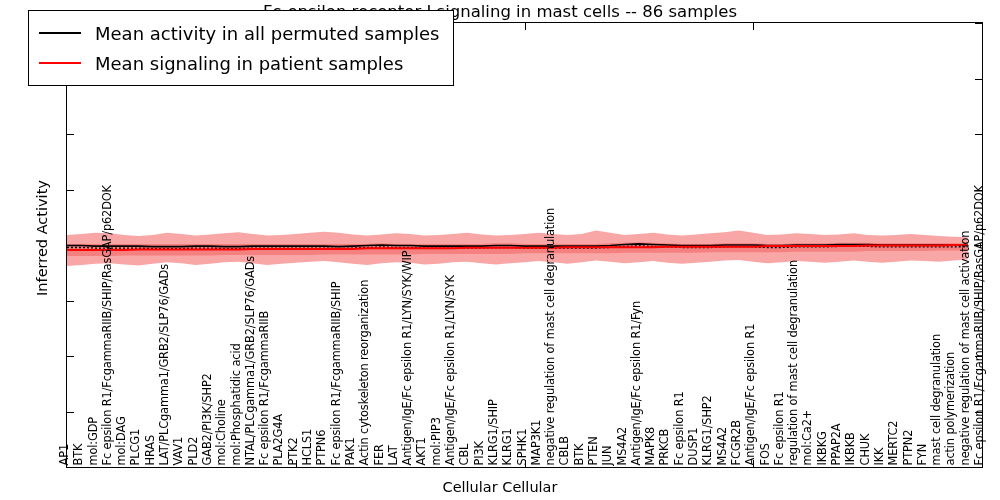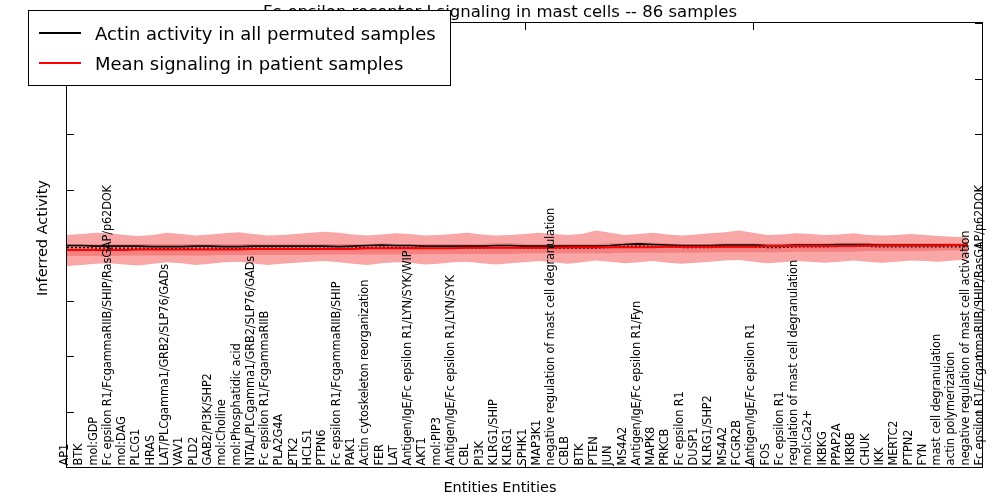--- a/index.html
+++ b/index.html
@@ -144,21 +144,21 @@
   }
 </style>
 </head>
 <body>
 
 <div id="figure">
 
   <div id="chart-title">Fc-epsilon receptor I signaling in mast cells -- 86 samples</div>
 
   <div id="ylabel">Inferred Activity</div>
-  <div id="xlabel">Entities Entities</div>
+  <div id="xlabel">Cellular Cellular</div>
 
   <div id="yticks-host"></div>
 
   <div id="plot-area">
     <svg id="plot-svg" width="915" height="444" viewBox="0 0 915 444" preserveAspectRatio="none">
       <polygon id="band-outer" points="0.00,212.01 14.30,210.90 28.59,209.79 42.89,210.34 57.19,212.01 71.48,213.12 85.78,212.01 100.08,209.79 114.38,210.90 128.67,212.56 142.97,211.45 157.27,210.34 171.56,209.23 185.86,210.90 200.16,212.56 214.45,212.01 228.75,210.90 243.05,209.79 257.34,208.68 271.64,209.79 285.94,211.45 300.23,212.56 314.53,211.45 328.83,210.34 343.13,210.90 357.42,212.56 371.72,212.01 386.02,210.90 400.31,209.79 414.61,211.45 428.91,212.56 443.20,212.01 457.50,210.90 471.80,209.79 486.09,210.90 500.39,212.01 514.69,210.90 528.98,207.57 543.28,209.79 557.58,212.01 571.88,210.90 586.17,209.79 600.47,211.45 614.77,212.56 629.06,211.45 643.36,210.34 657.66,209.23 671.95,207.57 686.25,209.79 700.55,212.01 714.84,211.45 729.14,210.34 743.44,210.90 757.73,212.01 772.03,211.45 786.33,210.34 800.63,212.01 814.92,212.56 829.22,212.01 843.52,210.90 857.81,212.01 872.11,213.12 886.41,213.67 900.70,214.23 900.70,236.43 886.41,237.54 872.11,238.65 857.81,238.09 843.52,237.54 829.22,238.65 814.92,239.76 800.63,238.65 786.33,237.54 772.03,238.65 757.73,239.76 743.44,238.65 729.14,238.09 714.84,239.21 700.55,240.31 686.25,238.65 671.95,236.99 657.66,237.54 643.36,238.65 629.06,239.76 614.77,240.87 600.47,239.76 586.17,238.09 571.88,239.21 557.58,240.31 543.28,238.65 528.98,237.54 514.69,239.21 500.39,240.87 486.09,239.21 471.80,238.09 457.50,239.21 443.20,240.31 428.91,241.43 414.61,240.31 400.31,238.65 386.02,239.21 371.72,240.87 357.42,241.43 343.13,239.76 328.83,239.21 314.53,240.31 300.23,241.98 285.94,240.87 271.64,239.21 257.34,238.09 243.05,238.65 228.75,239.76 214.45,240.87 200.16,241.98 185.86,240.31 171.56,238.65 157.27,239.21 142.97,240.87 128.67,241.98 114.38,240.31 100.08,239.21 85.78,240.87 71.48,242.53 57.19,241.43 42.89,240.31 28.59,240.87 14.30,241.98 0.00,243.09" fill="#f9a6a6" stroke="none"></polygon>
       <polygon id="band-inner" points="0.00,220.89 14.30,220.89 28.59,220.89 42.89,220.89 57.19,220.89 71.48,220.89 85.78,220.89 100.08,220.89 114.38,220.89 128.67,220.89 142.97,220.89 157.27,220.89 171.56,220.89 185.86,220.89 200.16,220.89 214.45,220.89 228.75,220.89 243.05,220.89 257.34,220.89 271.64,220.89 285.94,220.89 300.23,220.89 314.53,220.33 328.83,220.89 343.13,220.89 357.42,220.89 371.72,220.89 386.02,220.89 400.31,220.89 414.61,220.89 428.91,220.33 443.20,220.33 457.50,220.89 471.80,220.89 486.09,220.89 500.39,220.89 514.69,220.89 528.98,220.89 543.28,220.33 557.58,219.78 571.88,219.23 586.17,219.78 600.47,220.33 614.77,220.89 629.06,220.89 643.36,220.89 657.66,220.33 671.95,220.33 686.25,220.33 700.55,220.89 714.84,220.89 729.14,220.33 743.44,220.33 757.73,220.33 772.03,219.78 786.33,219.78 800.63,219.78 814.92,220.33 829.22,220.33 843.52,220.33 857.81,220.33 872.11,220.33 886.41,220.33 900.70,220.33 900.70,227.55 886.41,227.55 872.11,227.55 857.81,228.10 843.52,228.10 829.22,228.10 814.92,228.10 800.63,228.10 786.33,228.66 772.03,228.66 757.73,228.66 743.44,228.66 729.14,228.66 714.84,229.22 700.55,229.22 686.25,229.22 671.95,229.22 657.66,229.22 643.36,229.22 629.06,229.77 614.77,229.77 600.47,229.77 586.17,229.77 571.88,229.77 557.58,229.77 543.28,230.32 528.98,230.32 514.69,230.32 500.39,230.32 486.09,230.32 471.80,230.32 457.50,230.32 443.20,230.88 428.91,230.88 414.61,230.88 400.31,230.88 386.02,230.88 371.72,230.88 357.42,230.88 343.13,231.44 328.83,231.44 314.53,231.44 300.23,231.44 285.94,231.44 271.64,231.44 257.34,231.44 243.05,231.99 228.75,231.99 214.45,231.99 200.16,231.99 185.86,231.99 171.56,231.99 157.27,231.99 142.97,232.54 128.67,232.54 114.38,232.54 100.08,232.54 85.78,232.54 71.48,232.54 57.19,232.54 42.89,233.10 28.59,233.10 14.30,233.10 0.00,233.10" fill="#f58080" stroke="none"></polygon>
       <polyline id="line-permuted-dotted" points="0.00,224.50 14.30,224.50 28.59,225.05 42.89,225.05 57.19,225.05 71.48,225.05 85.78,225.61 100.08,225.61 114.38,225.61 128.67,225.05 142.97,225.05 157.27,225.61 171.56,225.61 185.86,225.05 200.16,225.05 214.45,225.05 228.75,225.05 243.05,225.05 257.34,225.05 271.64,225.61 285.94,225.05 300.23,224.50 314.53,223.94 328.83,224.50 343.13,224.50 357.42,225.05 371.72,225.05 386.02,225.05 400.31,225.05 414.61,225.05 428.91,224.50 443.20,224.50 457.50,225.05 471.80,225.05 486.09,225.05 500.39,225.05 514.69,225.05 528.98,225.05 543.28,224.50 557.58,223.39 571.88,222.83 586.17,223.39 600.47,223.94 614.77,224.50 629.06,224.50 643.36,224.50 657.66,223.94 671.95,223.94 686.25,223.94 700.55,224.50 714.84,224.50 729.14,223.94 743.44,223.94 757.73,223.94 772.03,223.39 786.33,223.39 800.63,223.39 814.92,223.94 829.22,223.94 843.52,223.94 857.81,223.94 872.11,223.94 886.41,223.94 900.70,223.94" fill="none" stroke="#000000" stroke-width="1.3" stroke-dasharray="2,2"></polyline>
       <polyline id="line-permuted" points="0.00,222.55 14.30,222.55 28.59,223.11 42.89,223.11 57.19,223.11 71.48,223.11 85.78,223.66 100.08,223.66 114.38,223.66 128.67,223.11 142.97,223.11 157.27,223.66 171.56,223.66 185.86,223.11 200.16,223.11 214.45,223.11 228.75,223.11 243.05,223.11 257.34,223.11 271.64,223.66 285.94,223.11 300.23,222.55 314.53,222.00 328.83,222.55 343.13,222.55 357.42,223.11 371.72,223.11 386.02,223.11 400.31,223.11 414.61,223.11 428.91,222.55 443.20,222.55 457.50,223.11 471.80,223.11 486.09,223.11 500.39,223.11 514.69,223.11 528.98,223.11 543.28,222.55 557.58,221.45 571.88,220.89 586.17,221.45 600.47,222.00 614.77,222.55 629.06,222.55 643.36,222.55 657.66,222.00 671.95,222.00 686.25,222.00 700.55,222.55 714.84,222.55 729.14,222.00 743.44,222.00 757.73,222.00 772.03,221.45 786.33,221.45 800.63,221.45 814.92,222.00 829.22,222.00 843.52,222.00 857.81,222.00 872.11,222.00 886.41,222.00 900.70,222.00" fill="none" stroke="#000000" stroke-width="1.6"></polyline>
       <polyline id="line-patient" points="0.00,227.00 14.30,227.00 28.59,227.00 42.89,227.00 57.19,227.00 71.48,226.44 85.78,226.44 100.08,226.44 114.38,226.44 128.67,226.44 142.97,226.44 157.27,226.44 171.56,226.44 185.86,225.88 200.16,225.88 214.45,225.88 228.75,225.88 243.05,225.88 257.34,225.88 271.64,225.88 285.94,225.88 300.23,225.33 314.53,225.33 328.83,225.33 343.13,225.33 357.42,225.33 371.72,225.33 386.02,225.33 400.31,224.77 414.61,224.77 428.91,224.77 443.20,224.77 457.50,224.77 471.80,224.77 486.09,224.77 500.39,224.22 514.69,224.22 528.98,224.22 543.28,224.22 557.58,224.22 571.88,224.22 586.17,224.22 600.47,223.66 614.77,223.66 629.06,223.66 643.36,223.66 657.66,223.66 671.95,223.66 686.25,223.66 700.55,223.11 714.84,223.11 729.14,223.11 743.44,223.11 757.73,223.11 772.03,223.11 786.33,223.11 800.63,222.55 814.92,222.55 829.22,222.55 843.52,222.55 857.81,222.55 872.11,222.55 886.41,222.00 900.70,222.00" fill="none" stroke="#ff0000" stroke-width="2.0"></polyline>
@@ -229,21 +229,21 @@
       <div class="xtick-text" style="left: 861.812px;">FYN</div>
       <div class="xtick-text" style="left: 876.109px;">mast cell degranulation</div>
       <div class="xtick-text" style="left: 890.406px;">actin polymerization</div>
       <div class="xtick-text" style="left: 904.703px;">negative regulation of mast cell activation</div>
       <div class="xtick-text" style="left: 919px;">Fc epsilon R1/FcgammaRIIB/SHIP/RasGAP/p62DOK</div>
     </div>
 
   <div id="legend">
     <div class="legend-row">
       <div class="legend-swatch" style="border-top:2px solid #000000;"></div>
-      <div class="legend-text">Actin activity in all permuted samples</div>
+      <div class="legend-text">Mean activity in all permuted samples</div>
     </div>
     <div class="legend-row">
       <div class="legend-swatch" style="border-top:2px solid #ff0000;"></div>
       <div class="legend-text">Mean signaling in patient samples</div>
     </div>
   </div>
 
 </div>
 
 </body></html>

